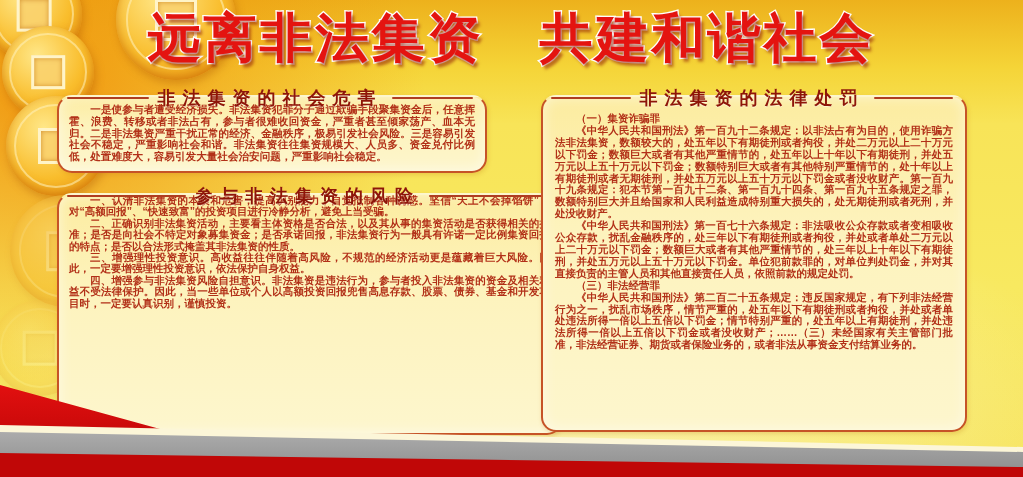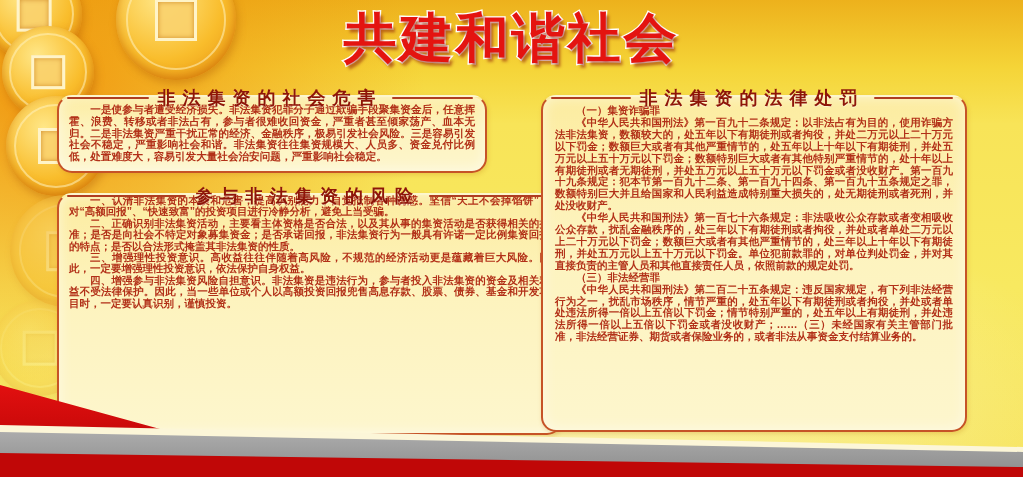--- a/index.html
+++ b/index.html
@@ -48,21 +48,21 @@
   .sub-head { text-align:center; font-family:"DejaVu Serif", serif; font-weight:bold;
     font-size:17px; color:#8e1508; letter-spacing:6px; margin:3px 0 2px; }
   .body-copy { color:#b23018; font-weight:bold; text-align:justify; }
   .p-ind { text-indent:2em; }
   #box1 { left:57px; top:95px; width:430px; height:78px; }
   #box1 .body-copy { padding:7px 10px 0 10px; font-size:10.6px; line-height:11.8px; }
   #box2 { left:57px; top:193px; width:505px; height:242px; }
   #box2 .body-copy { padding:8px 10px 0 10px; font-size:10.5px; line-height:11.4px; }
   #box2 .items .body-copy { padding-top:0; }
   #rpanel { left:541px; top:95px; width:426px; height:337px; }
-  #rpanel .inner { padding:8px 12px 0 12px; }
+  #rpanel .inner { padding:16px 12px 0 12px; }
   #rpanel .body-copy { font-size:10.5px; line-height:11.9px; }
   #rpanel .law-label { text-indent:2em; }
   
   .band-red { position:absolute; left:0; top:383px; width:1023px; height:94px; z-index:6;
     background: linear-gradient(to bottom, #e31010, #c00707 70%);
     clip-path: polygon(0 2px, 200px 57px, 100% 67px, 100% 100%, 0 100%); }
   .band-cream { position:absolute; left:0; top:383px; width:1023px; height:94px; z-index:7;
     background:#fcf6d8;
     clip-path: polygon(0 42px, 100% 64px, 100% 72px, 0 52px); }
   .band-gray { position:absolute; left:0; top:383px; width:1023px; height:94px; z-index:8;
@@ -75,20 +75,21 @@
 <div class="stage">
 
   <div class="coin" style="left:-14px; top:-34px; width:96px; height:96px;"></div>
   <div class="coin" style="left:116px; top:-40px; width:120px; height:120px;"></div>
   <div class="coin" style="left:2px; top:26px; width:92px; height:92px;"></div>
   <div class="coin" style="left:6px; top:96px; width:100px; height:100px;"></div>
   <div class="coin faint" style="left:10px; top:195px; width:112px; height:112px;"></div>
   <div class="coin ghost" style="left:-8px; top:300px; width:96px; height:96px;"></div>
 
   <div class="title-row">
+    <span class="title-part">远离非法集资</span>
     <span class="title-part">共建和谐社会</span>
   </div>
 
   <div class="panel" id="box1">
     <div class="panel-title">
       <span class="head-text">非法集资的社会危害</span>
     </div>
     <p class="body-copy p-ind">一是使参与者遭受经济损失。非法集资犯罪分子通过欺骗手段聚集资金后，任意挥霍、浪费、转移或者非法占有，参与者很难收回资金，严重者甚至倾家荡产、血本无归。二是非法集资严重干扰正常的经济、金融秩序，极易引发社会风险。三是容易引发社会不稳定，严重影响社会和谐。非法集资往往集资规模大、人员多、资金兑付比例低，处置难度大，容易引发大量社会治安问题，严重影响社会稳定。</p>
   </div>
 

